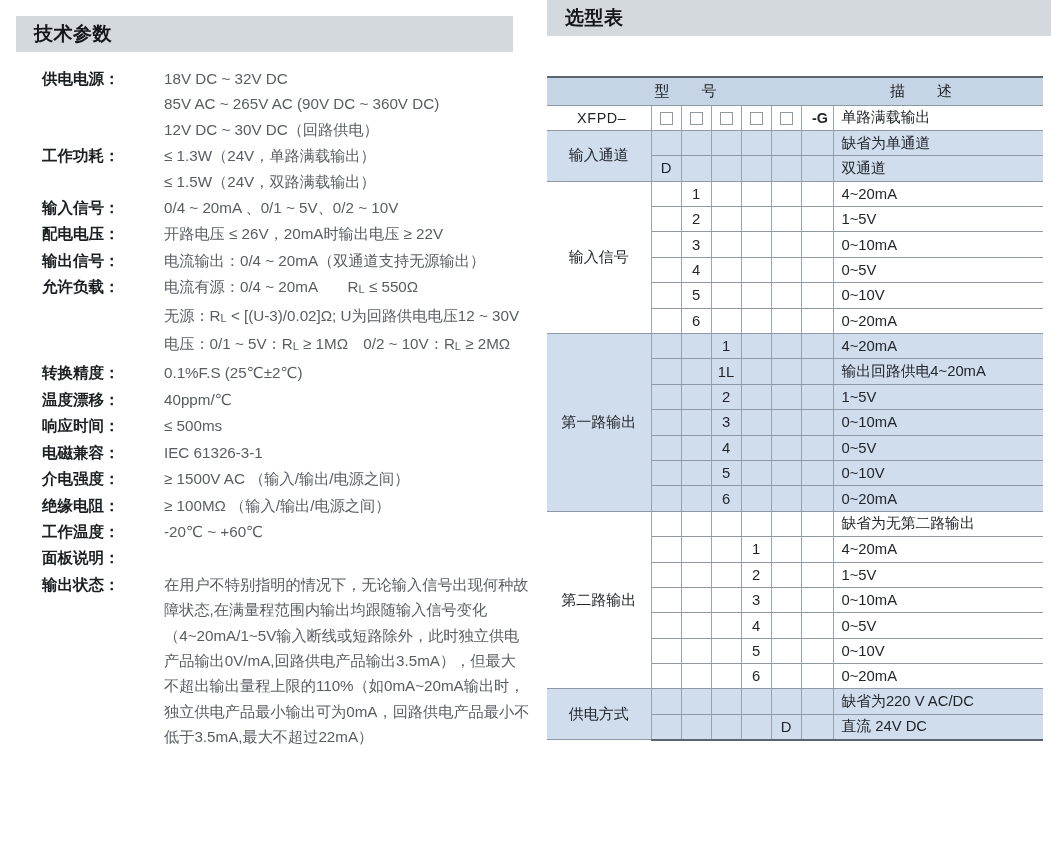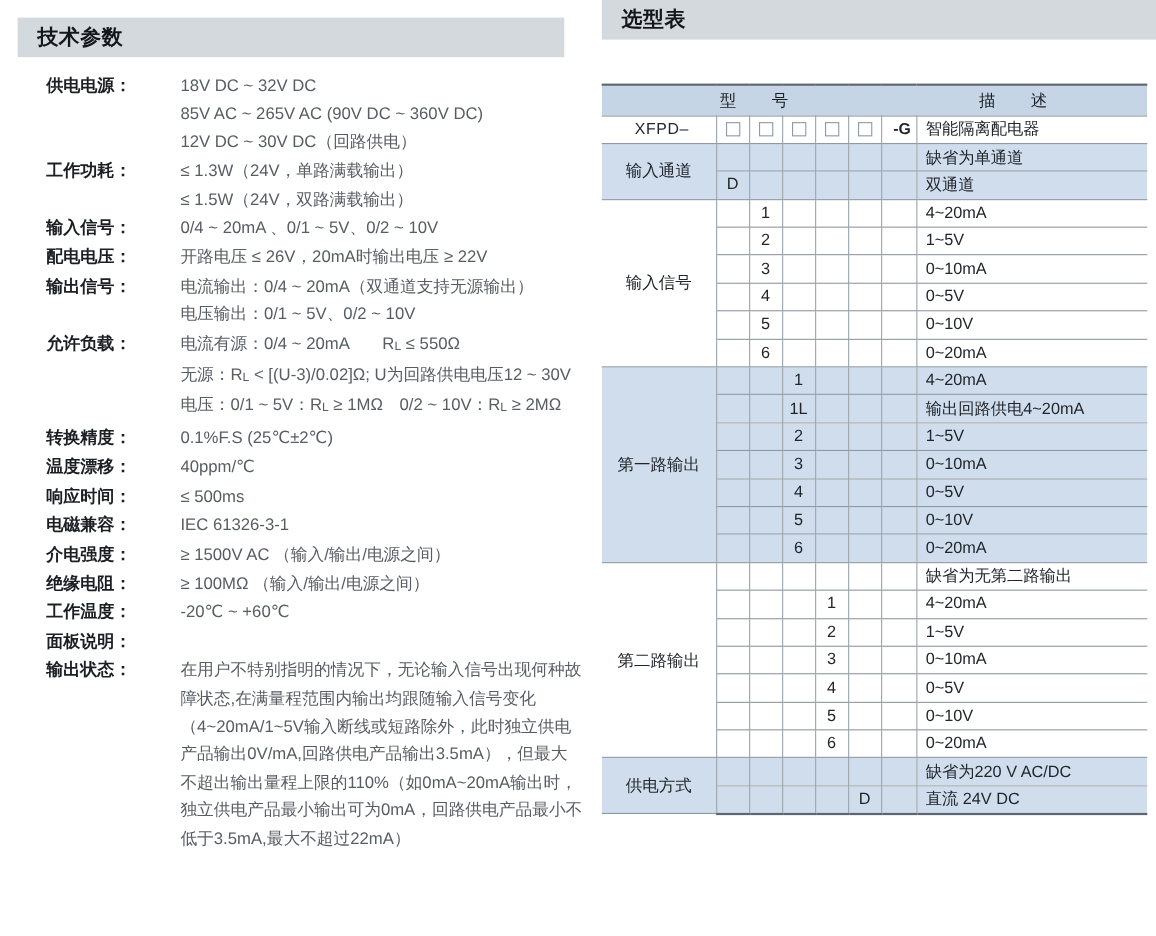--- a/index.html
+++ b/index.html
@@ -187,21 +187,20 @@
         <div class="spec-colon">：</div>
         <div class="spec-values">
           <div class="spec-line">开路电压 ≤ 26V，20mA时输出电压 ≥ 22V</div>
         </div>
       </div>
       <div class="spec-row">
         <div class="spec-label">输出信号</div>
         <div class="spec-colon">：</div>
         <div class="spec-values">
           <div class="spec-line">电流输出：0/4 ~ 20mA（双通道支持无源输出）</div>
-          <div class="spec-line">电压输出：0/1 ~ 5V、0/2 ~ 10V</div>
         </div>
       </div>
       <div class="spec-row">
         <div class="spec-label">允许负载</div>
         <div class="spec-colon">：</div>
         <div class="spec-values">
           <div class="spec-line">电流有源：0/4 ~ 20mA　　R<span class="sub">L</span> ≤ 550Ω</div>
           <div class="spec-line">无源：R<span class="sub">L</span> &lt; [(U-3)/0.02]Ω; U为回路供电电压12 ~ 30V</div>
           <div class="spec-line">电压：0/1 ~ 5V：R<span class="sub">L</span> ≥ 1MΩ　0/2 ~ 10V：R<span class="sub">L</span> ≥ 2MΩ</div>
         </div>
@@ -289,21 +288,21 @@
           </td>
         </tr>
         <tr>
           <td class="white model-cell">XFPD–</td>
           <td class="white code"><span class="chk"></span></td>
           <td class="white code"><span class="chk"></span></td>
           <td class="white code"><span class="chk"></span></td>
           <td class="white code"><span class="chk"></span></td>
           <td class="white code"><span class="chk"></span></td>
           <td class="white gcell">-G</td>
-          <td class="white desc">智能隔离配电器</td>
+          <td class="white desc">单路满载输出</td>
         </tr>
         <tr>
           <td class="blue cat" rowspan="2">输入通道</td>
           <td class="blue code"></td>
           <td class="blue code"></td>
           <td class="blue code"></td>
           <td class="blue code"></td>
           <td class="blue code"></td>
           <td class="blue code"></td>
           <td class="blue desc">缺省为单通道</td>

